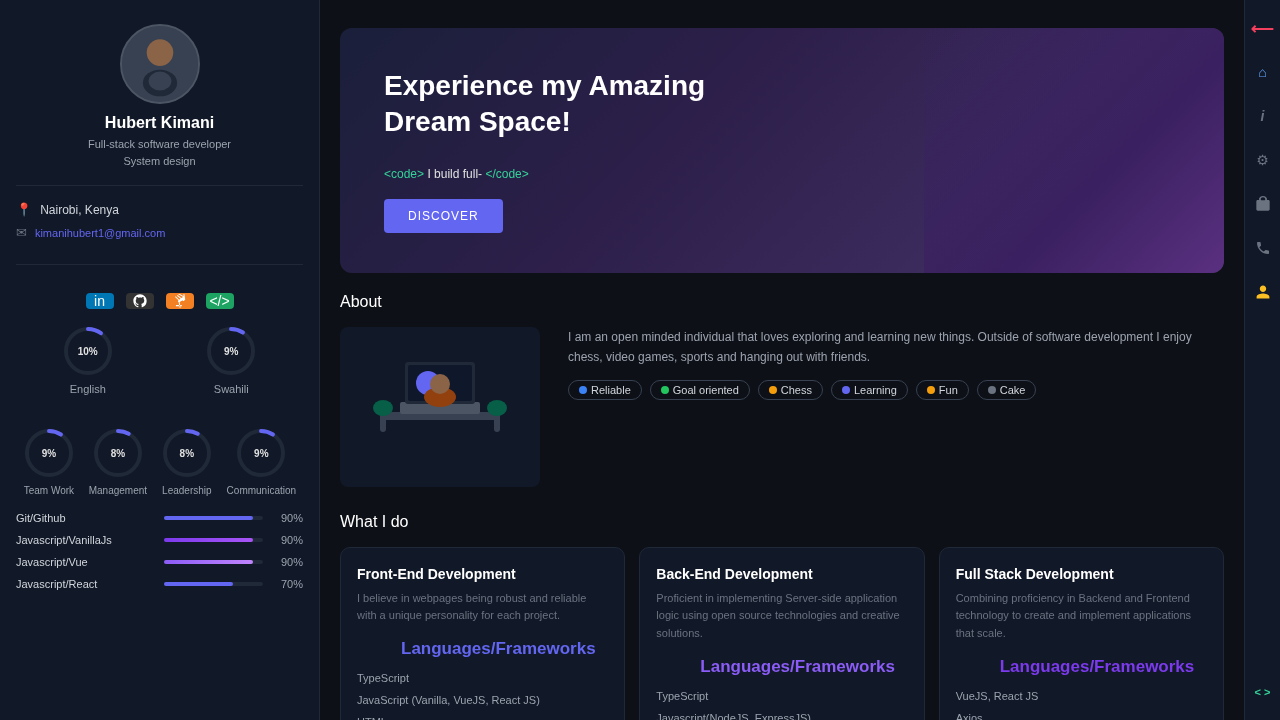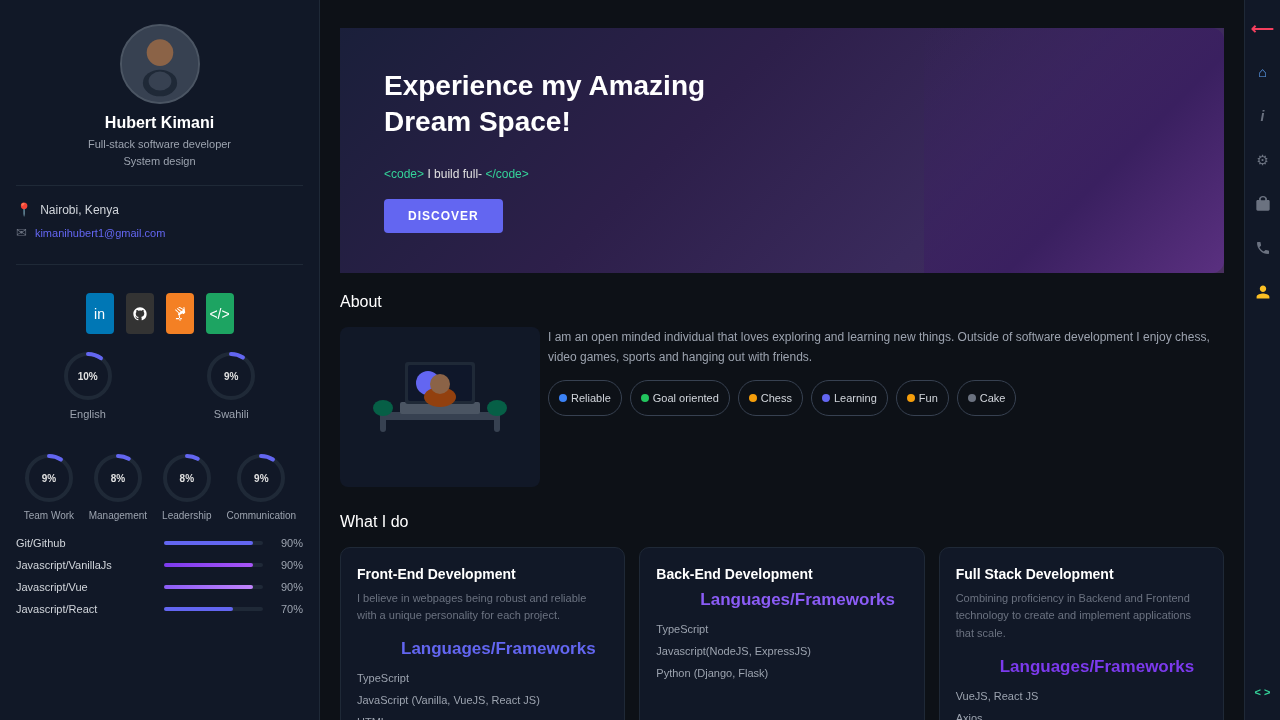--- a/index.html
+++ b/index.html
@@ -45,21 +45,21 @@
     .contact-row {
       display: flex; align-items: center; gap: 8px;
       width: 100%; margin-bottom: 8px; font-size: 12px; color: #d1d5db;
     }
     .contact-icon { color: #6b7280; font-size: 13px; }
     .contact-email { color: #6366f1; font-size: 11px; }
     .social-icons {
       display: flex; gap: 12px; margin: 12px 0 16px;
     }
     .social-icon {
-      width: 28px; height: 41px; border-radius: 4px;
+      width: 28px; height: 16px; border-radius: 4px;
       display: flex; align-items: center; justify-content: center;
       font-size: 14px; cursor: pointer;
     }
     .si-linkedin { background: #0077b5; color: #fff; }
     .si-github { background: #333; color: #fff; }
     .si-so { background: #f48024; color: #fff; }
     .si-code { background: #1da462; color: #fff; }
 
     
     .lang-section {
@@ -104,21 +104,21 @@
       overflow-y: auto;
       background: #0d1117;
       padding: 0;
     }
 
     
     .hero {
       background: linear-gradient(135deg, #1a1f3a 0%, #2d1f4a 40%, #3a2a5c 70%, #4a3060 100%);
       padding: 40px 28px 40px 44px;
       margin: 28px 20px 0;
-      border-radius: 0;
+      border-radius: 12px;
       position: relative;
       min-height: 200px;
       overflow: hidden;
     }
     .hero::after {
       content: '';
       position: absolute; top: 0; right: 0; bottom: 0; width: 300px;
       background: linear-gradient(135deg, transparent 0%, #3a2060 60%, #5a3080 100%);
       border-radius: 0 12px 12px 0;
     }
@@ -128,41 +128,41 @@
     }
     .hero-subtitle {
       margin-top: 26px; font-size: 12px; color: #a78bfa; position: relative; z-index: 2;
     }
     .hero-subtitle .green { color: #34d399; }
     .hero-subtitle .white { color: #e0e0e0; }
     .discover-btn {
       margin-top: 18px;
       background: #6366f1; color: #fff;
       border: none; padding: 10px 24px;
-      font-size: 12px; font-weight: 700; letter-spacing: 1px;
+      font-size: 12px; font-weight: 400; letter-spacing: 1px;
       border-radius: 4px; cursor: pointer;
       position: relative; z-index: 2;
       display: inline-block;
     }
 
     
     .about-section { padding: 20px 20px 10px; }
     .section-title { font-size: 16px; font-weight: 400; color: #fff; margin-bottom: 16px; }
-    .about-content { display: flex; gap: 8px; align-items: flex-start; }
+    .about-content { display: flex; gap: 28px; align-items: flex-start; }
     .about-illustration {
       width: 200px; min-width: 200px; height: 160px;
       background: #111827; border-radius: 8px;
       display: flex; align-items: center; justify-content: center;
     }
     .about-text { font-size: 12px; color: #9ca3af; line-height: 1.7; flex: 1; }
     .tags { display: flex; flex-wrap: wrap; gap: 8px; margin-top: 12px; }
     .tag {
       display: flex; align-items: center; gap: 4px;
       background: transparent; border: 1px solid #374151;
-      border-radius: 20px; padding: 11px 10px;
+      border-radius: 20px; padding: 3px 10px;
       font-size: 11px; color: #d1d5db; cursor: pointer;
     }
     .tag-dot { width: 8px; height: 8px; border-radius: 50%; }
 
     
     .whatido-section { padding: 16px 20px; }
     .cards-row { display: flex; gap: 14px; }
     .card {
       flex: 1; background: #111827; border-radius: 10px; padding: 18px 16px;
       border: 1px solid #1f2937;
@@ -420,20 +420,21 @@
           <div>TypeScript</div>
           <div>JavaScript (Vanilla, VueJS, React JS)</div>
           <div>HTML</div>
           <div>CSS</div>
 
         </div>
       </div>
 
       <div class="card">
         <div class="card-title">Back-End Development</div>
+        <div class="card-desc">Proficient in implementing Server-side application logic using open source technologies and creative solutions.</div>
         <div class="card-lang-title be-color">Languages/Frameworks</div>
         <div class="card-lang-list">
           <div>TypeScript</div>
           <div>Javascript(NodeJS, ExpressJS)</div>
           <div>Python (Django, Flask)</div>
 
         </div>
       </div>
 
       <div class="card">

